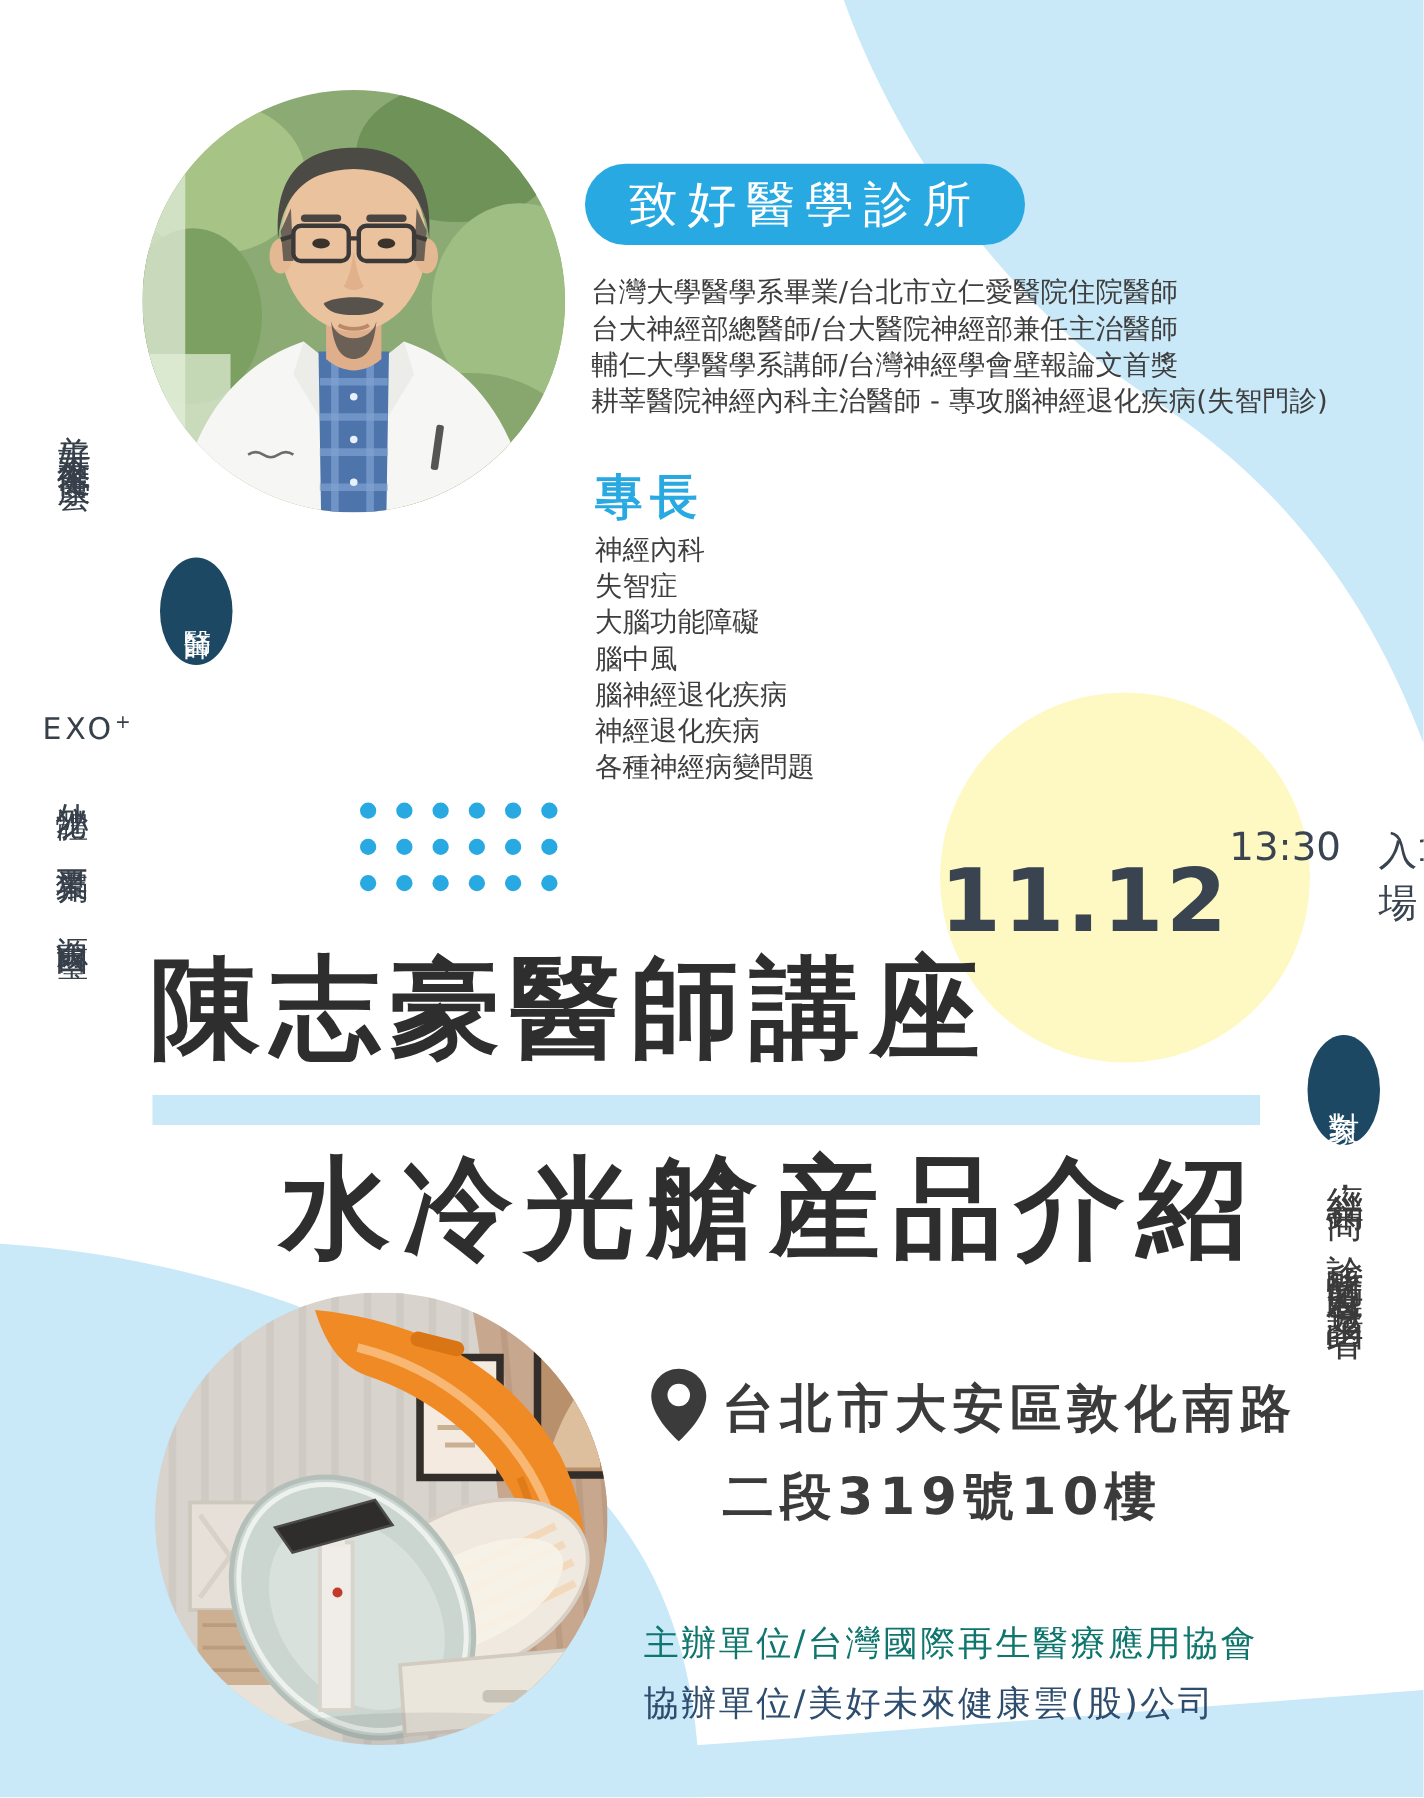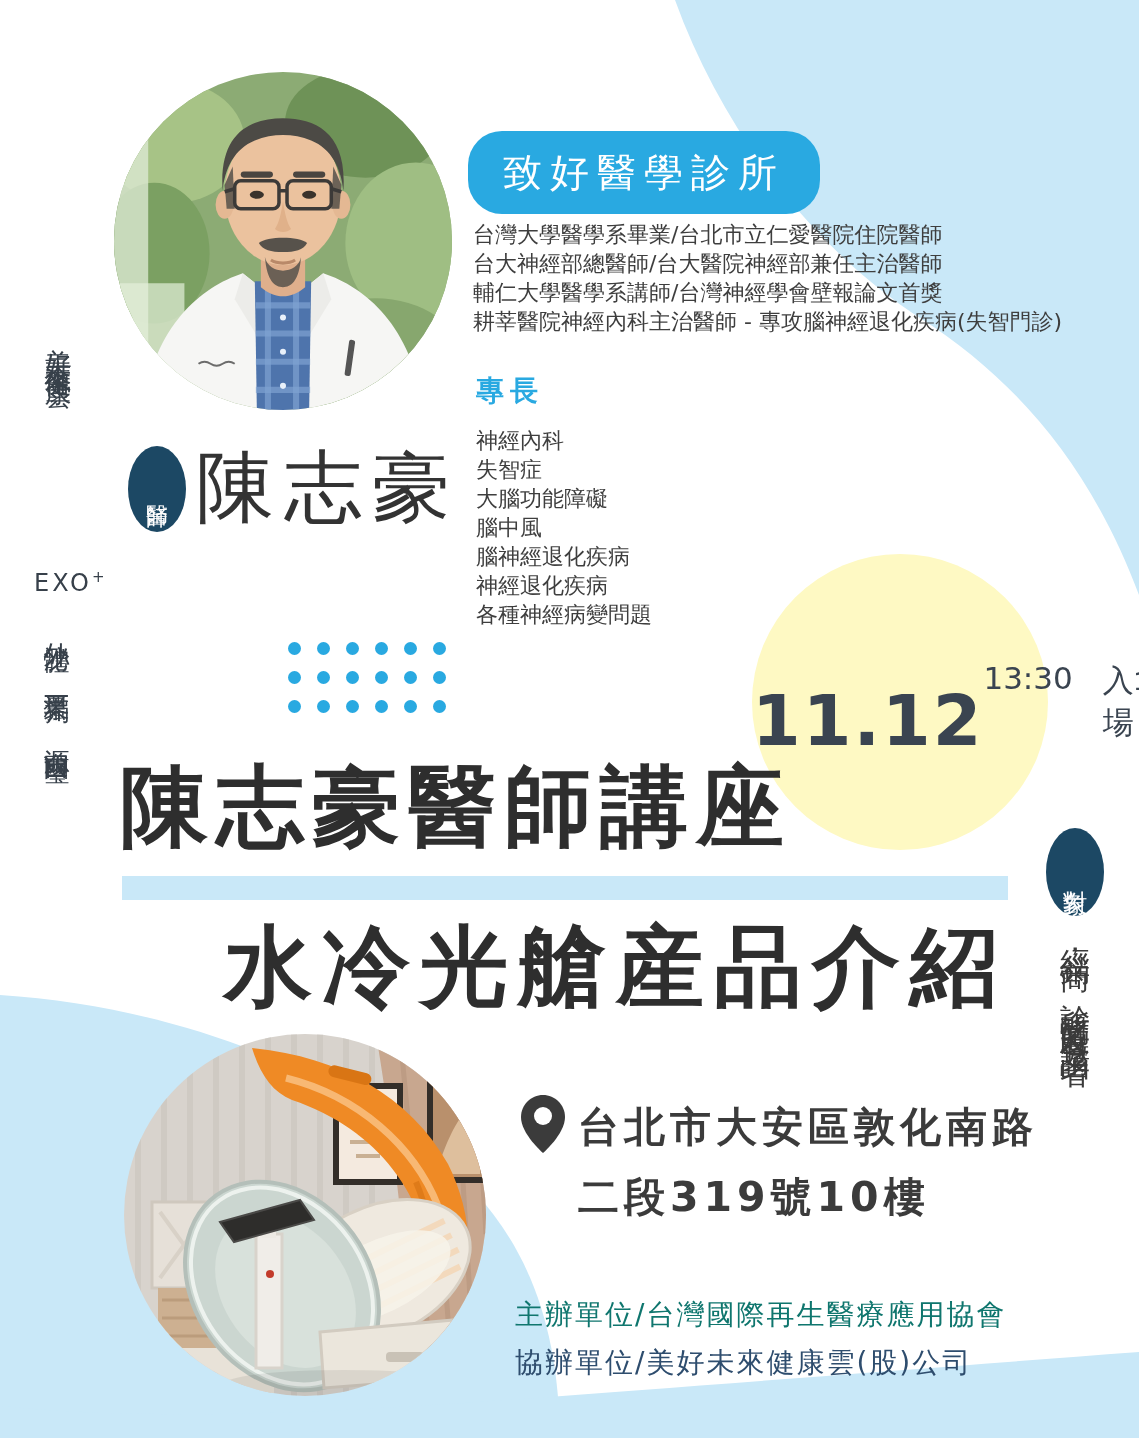--- a/index.html
+++ b/index.html
@@ -8,26 +8,26 @@
     font-family:"DejaVu Sans","Liberation Sans",sans-serif;color:#3B3B3B;
   }
   .abs{position:absolute;}
   
   .bg-svg{position:absolute;left:0;top:0;width:1139px;height:1438px;}
   
   .photo-circle{position:absolute;border-radius:50%;overflow:hidden;}
   .doctor-photo{left:114px;top:72px;width:338px;height:338px;}
   .device-photo{left:124px;top:1034px;width:362px;height:362px;}
   
-  .clinic-pill{left:468px;top:131px;width:352px;height:83px;border-radius:34px;background:#29A9E1;
+  .clinic-pill{left:468px;top:131px;width:352px;height:65px;border-radius:34px;background:#29A9E1;
     display:flex;align-items:center;justify-content:center;color:#ffffff;font-size:39px;letter-spacing:8px;}
   
   .credentials{left:473px;top:220px;font-size:22px;line-height:29px;color:#3E3E3E;}
   
-  .spec-heading{left:476px;top:372px;font-size:28px;font-weight:bold;color:#29A9E1;letter-spacing:6px;}
+  .spec-heading{left:476px;top:372px;font-size:38px;font-weight:bold;color:#29A9E1;letter-spacing:6px;}
   .spec-list{left:476px;top:426px;font-size:22px;line-height:29px;color:#3E3E3E;}
   
   .v-text{writing-mode:vertical-rl;text-orientation:upright;}
   .brand-vert{left:40px;top:326px;font-size:27px;letter-spacing:6px;color:#37404A;}
   .exo{left:34px;top:568px;font-size:24px;letter-spacing:3px;color:#37404A;}
   .exo sup{font-size:15px;}
   .tagline-vert{left:40px;top:622px;font-size:26px;letter-spacing:3px;word-spacing:10px;color:#37404A;}
   
   .role-badge{left:128px;top:446px;width:58px;height:86px;border-radius:50%;background:#1C4864;
     display:flex;align-items:center;justify-content:center;}
@@ -142,21 +142,20 @@
     <div>各種神經病變問題</div>
   </div>
 
   <div class="abs v-text brand-vert">美好未來健康雲</div>
   <div class="abs exo"><span>EXO</span><sup>+</sup></div>
   <div class="abs v-text tagline-vert">外泌體 業界獨一 源自國璽</div>
 
   <div class="abs role-badge">
     <span class="v-text">醫師</span>
   </div>
-  <div class="abs doctor-name">陳志豪</div>
 
   <div class="abs dots">
       <span class="dot"></span>
       <span class="dot"></span>
       <span class="dot"></span>
       <span class="dot"></span>
       <span class="dot"></span>
       <span class="dot"></span>
       <span class="dot"></span>
       <span class="dot"></span>

